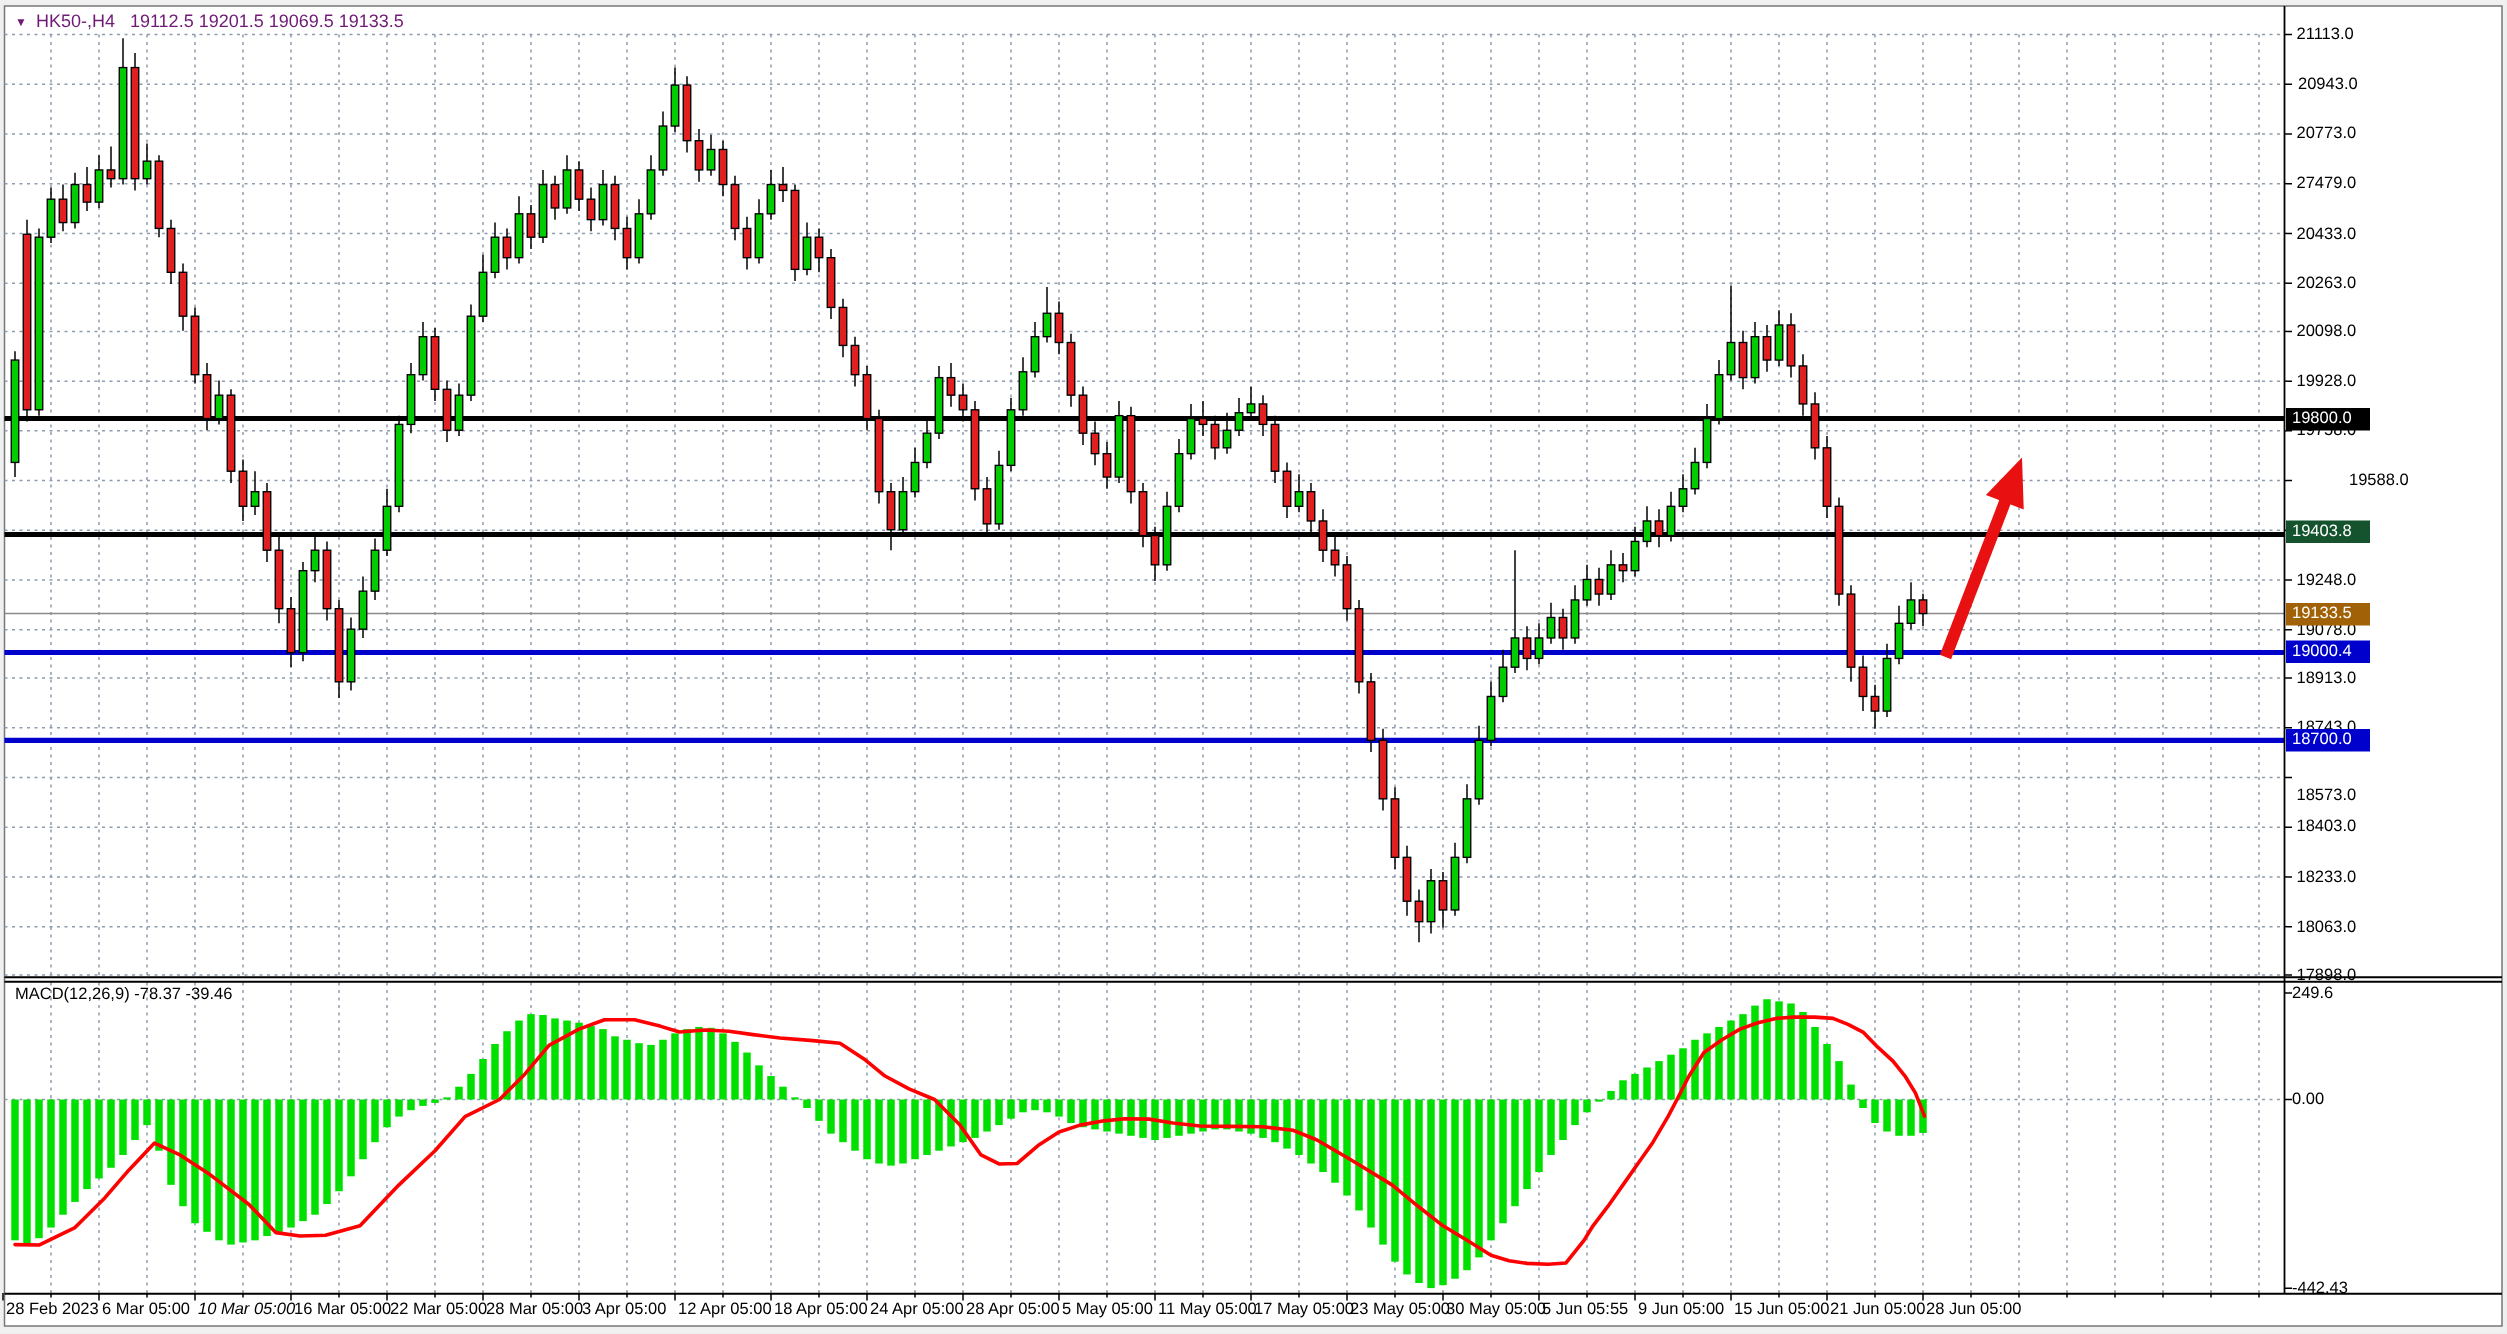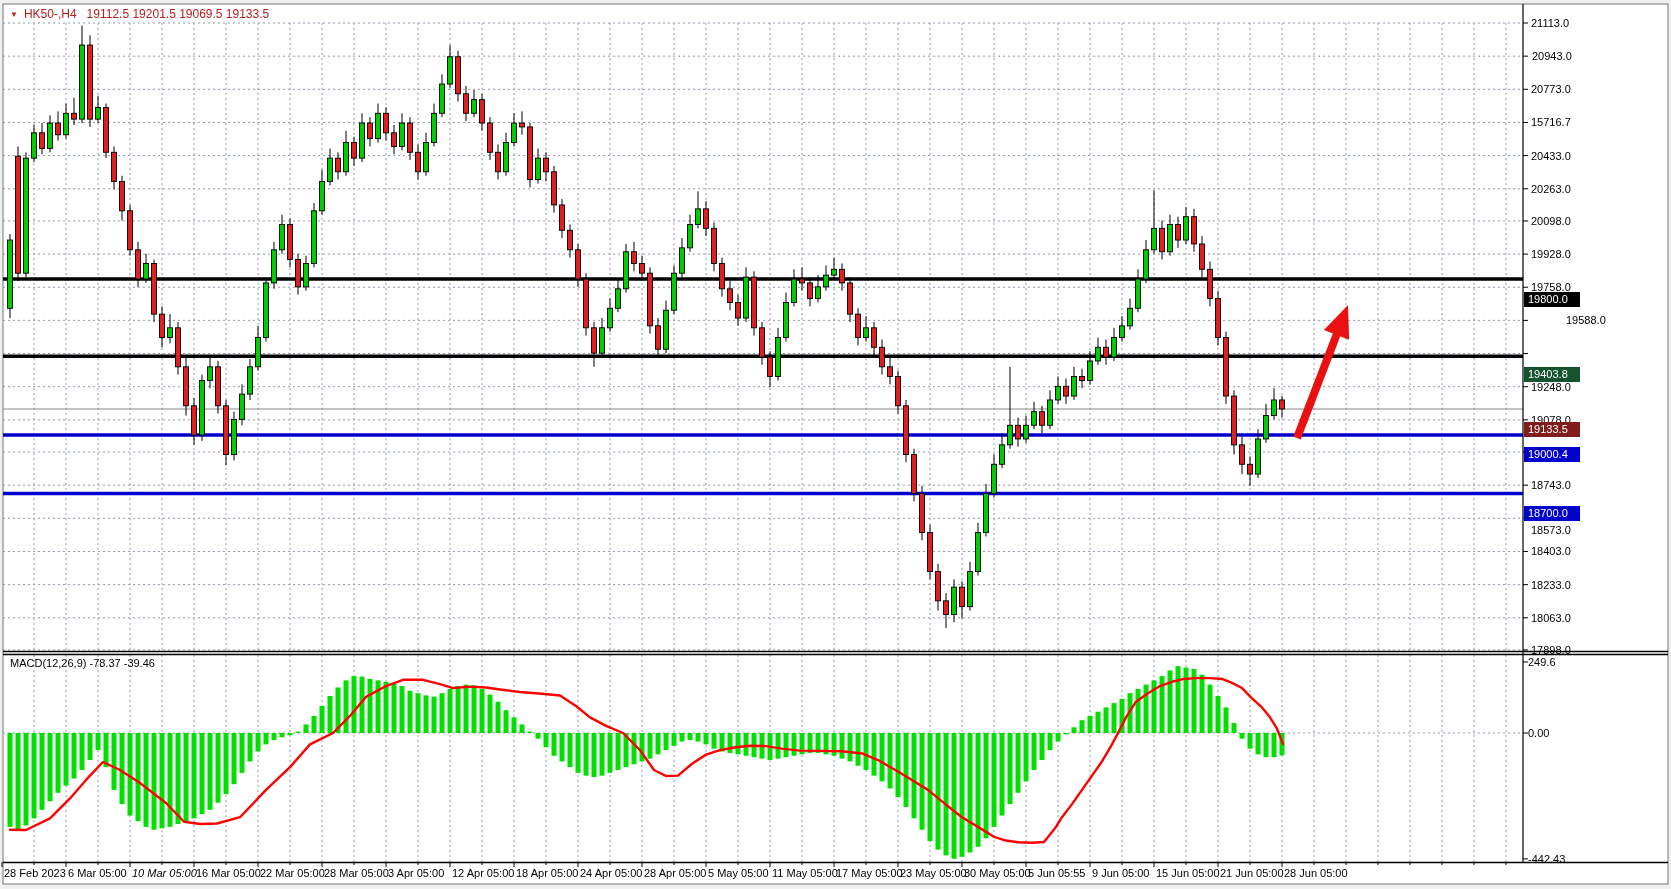--- a/index.html
+++ b/index.html
@@ -1,22 +1,22 @@
 <!DOCTYPE html>
 <html><head>
 <meta charset="utf-8">
 <style>
   html,body{margin:0;padding:0;background:#e8e8e8;font-family:"Liberation Sans","DejaVu Sans",sans-serif;}
   #chart-window{position:relative;width:1671px;height:889px;background:#f0f0f0;overflow:hidden;}
   #gfx{position:absolute;left:0;top:0;}
   .lbl{position:absolute;font-size:11px;color:#000;white-space:nowrap;line-height:13px;}
-  .title-bar{position:absolute;left:10px;top:7px;font-size:12px;color:#b91c1c;white-space:nowrap;}
+  .title-bar{position:absolute;left:10px;top:7px;font-size:12px;color:#701a75;white-space:nowrap;}
   .title-bar .tri{font-size:8px;vertical-align:1px;margin-right:6px;cursor:pointer;}
   .title-bar .sym{margin-right:10px;}
-  .price-tag{position:absolute;left:1524px;min-width:56px;height:15px;font-size:11px;line-height:15px;color:#fff;text-align:left;padding:0 0 0 4px;box-sizing:border-box;margin-top:20px;}
+  .price-tag{position:absolute;left:1524px;min-width:56px;height:15px;font-size:11px;line-height:15px;color:#fff;text-align:left;padding:0 0 0 4px;box-sizing:border-box;}
   .macd-label{position:absolute;left:10px;top:657px;font-size:11px;color:#000;white-space:nowrap;}
 </style>
 </head>
 <body>
 
 <div id="chart-window">
   <svg id="gfx" width="1671" height="889">
       <rect x="3" y="4" width="1665" height="880" fill="#ffffff" stroke="#777777" stroke-width="1"></rect>
       <g>
         <line x1="34" y1="23" x2="34" y2="651" stroke="#8d9cae" stroke-width="1" stroke-dasharray="2,3"></line>
@@ -715,21 +715,21 @@
   <div class="title-bar">
     <span class="tri">▼</span><span class="sym">HK50-,H4</span><span>19112.5 19201.5 19069.5 19133.5</span>
   </div>
 
   <div class="macd-label">MACD(12,26,9) -78.37 -39.46</div>
 
   <div id="price-axis">
       <span class="lbl" style="left: 1531px; top: 17px;">21113.0</span>
       <span class="lbl" style="left: 1532px; top: 50.1513px;">20943.0</span>
       <span class="lbl" style="left: 1531px; top: 83.3027px;">20773.0</span>
-      <span class="lbl" style="left: 1531px; top: 116.454px;">15716.7</span>
+      <span class="lbl" style="left: 1531px; top: 116.454px;">27479.0</span>
       <span class="lbl" style="left: 1531px; top: 149.605px;">20433.0</span>
       <span class="lbl" style="left: 1531px; top: 182.757px;">20263.0</span>
       <span class="lbl" style="left: 1531px; top: 214.933px;">20098.0</span>
       <span class="lbl" style="left: 1531px; top: 248.084px;">19928.0</span>
       <span class="lbl" style="left: 1531px; top: 281.236px;">19758.0</span>
       <span class="lbl" style="left: 1531px; top: 314.387px; margin-left: 35px;">19588.0</span>
       <span class="lbl" style="left: 1531px; top: 380.69px;">19248.0</span>
       <span class="lbl" style="left: 1531px; top: 413.841px;">19078.0</span>
       <span class="lbl" style="left: 1531px; top: 446.017px;">18913.0</span>
       <span class="lbl" style="left: 1531px; top: 479.168px;">18743.0</span>
@@ -763,17 +763,17 @@
       <span class="lbl" style="left: 964px; top: 867px;">30 May 05:00</span>
       <span class="lbl" style="left: 1028px; top: 867px;">5 Jun 05:55</span>
       <span class="lbl" style="left: 1092px; top: 867px;">9 Jun 05:00</span>
       <span class="lbl" style="left: 1156px; top: 867px;">15 Jun 05:00</span>
       <span class="lbl" style="left: 1220px; top: 867px;">21 Jun 05:00</span>
       <span class="lbl" style="left: 1284px; top: 867px;">28 Jun 05:00</span>
     </div>
   <div id="price-tags">
       <span class="price-tag" style="top: 271.545px; background: rgb(0, 0, 0); color: rgb(255, 255, 255);">19800.0</span>
       <span class="price-tag" style="top: 347px; background: #14532d; color: rgb(255, 255, 255);">19403.8</span>
-      <span class="price-tag" style="top: 401.518px; background: #7f1d1d; color: rgb(255, 255, 255);">19133.5</span>
+      <span class="price-tag" style="top: 401.518px; background: #a16207; color: rgb(255, 255, 255);">19133.5</span>
       <span class="price-tag" style="top: 427.473px; background: rgb(0, 0, 204); color: rgb(255, 255, 255);">19000.4</span>
       <span class="price-tag" style="top: 486.054px; background: rgb(0, 0, 204); color: rgb(255, 255, 255);">18700.0</span>
     </div>
 </div>
 
 </body></html>

